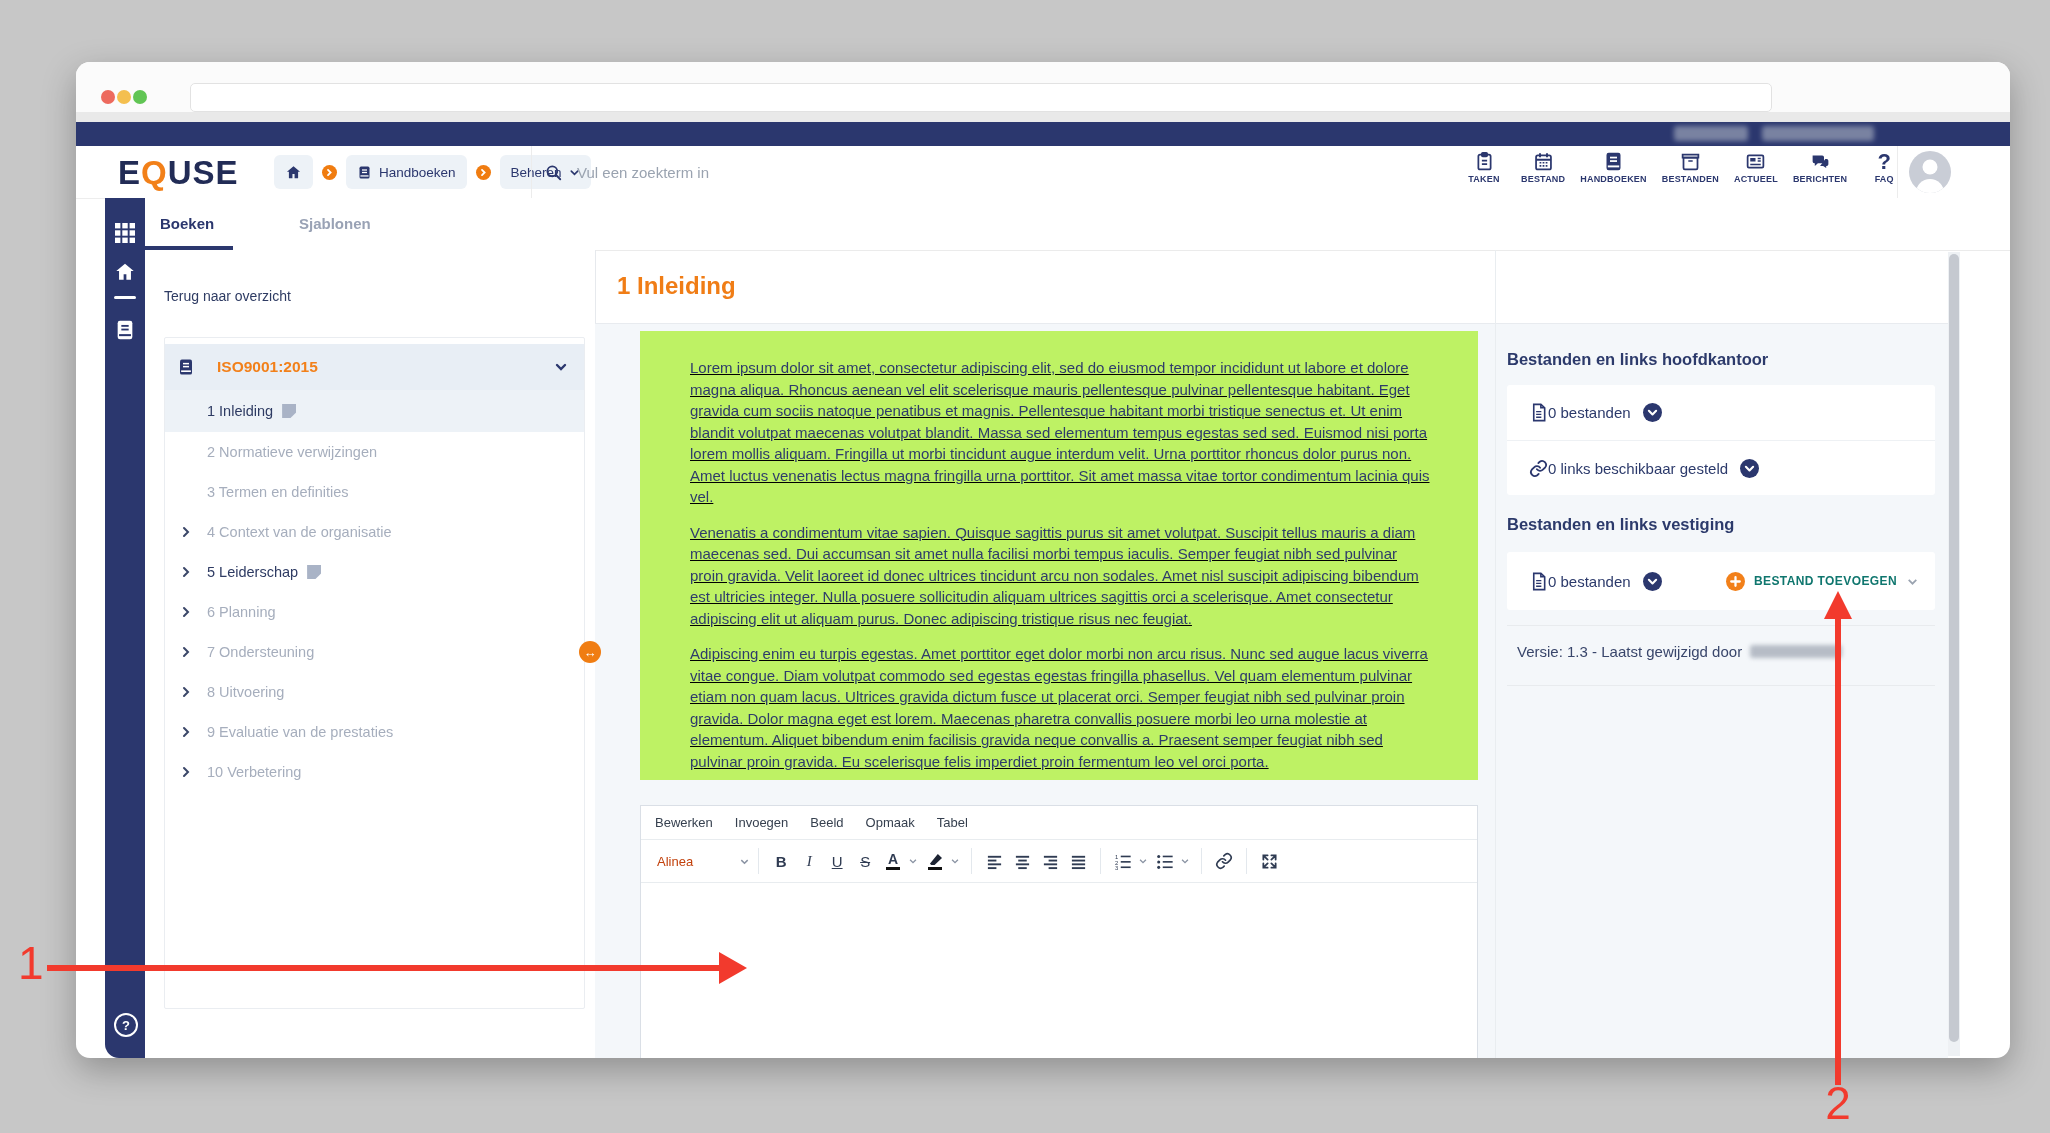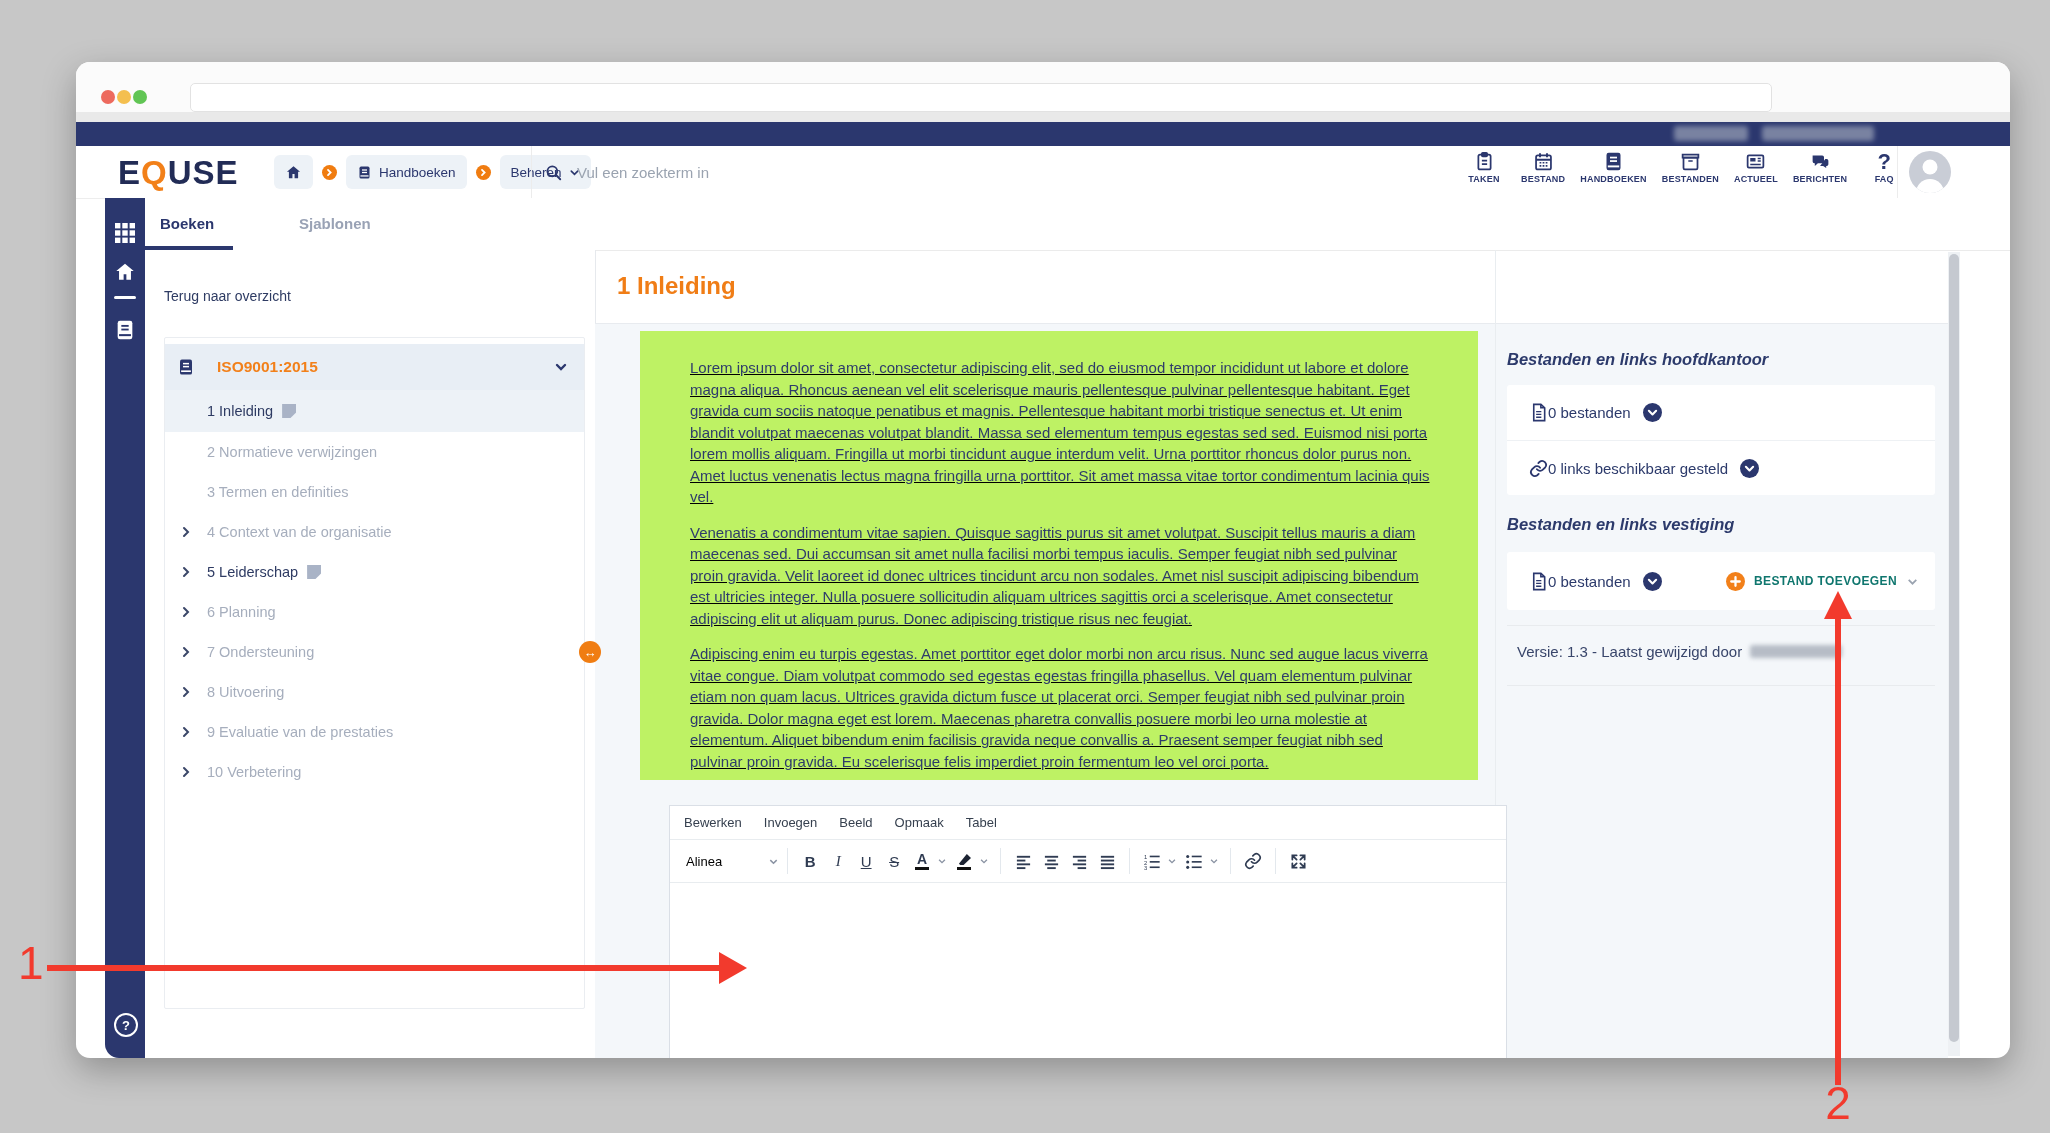--- a/index.html
+++ b/index.html
@@ -58,35 +58,35 @@
   .chev-right{color:#3a4668;}
   .handle{position:absolute;left:503px;top:579px;width:22px;height:22px;border-radius:50%;background:#f07d12;color:#fff;display:flex;align-items:center;justify-content:center;font-size:13px;font-weight:bold;z-index:5;}
   
   .main-title{position:absolute;left:541px;top:210px;font-size:24px;font-weight:bold;color:#f07d16;}
   .hdivider{position:absolute;left:519px;top:261px;width:1353px;height:1px;background:#e8ebef;}
   .lightbg{position:absolute;left:519px;top:262px;width:1353px;height:734px;background:#f4f7fa;}
   .vdivider{position:absolute;left:1419px;top:188px;width:1px;height:808px;background:#e9edf0;}
   .doc-card{position:absolute;left:564px;top:269px;width:838px;height:449px;background:#bef264;box-sizing:border-box;padding:26px 48px 0 50px;overflow:hidden;text-decoration:underline;}
   .doc-card p{margin:0 0 14px 0;font-size:15px;line-height:21.5px;color:#2e3c6a;}
   
-  .editor{position:absolute;left:593px;top:743px;width:838px;height:260px;background:#fff;border:1px solid #dadfe6;box-sizing:border-box;}
+  .editor{position:absolute;left:564px;top:743px;width:838px;height:260px;background:#fff;border:1px solid #dadfe6;box-sizing:border-box;}
   .emenu{height:33px;border-bottom:1px solid #e8ecef;display:flex;align-items:center;gap:22px;padding-left:14px;font-size:13px;color:#36404f;}
   .etoolbar{height:42px;border-bottom:1px solid #e8ecef;display:flex;align-items:center;padding-left:10px;color:#2f3b52;}
   .tbtn{display:flex;align-items:center;justify-content:center;min-width:26px;height:28px;margin:0 1px;font-size:15px;}
   .tbtn.b{font-weight:bold;}
   .tbtn.i{font-style:italic;font-family:"Liberation Serif",serif;}
   .tbtn.u{text-decoration:underline;}
   .tbtn.s{text-decoration:line-through;}
   .colorbtn{display:flex;flex-direction:column;align-items:center;line-height:13px;}
   .colorbar{width:14px;height:3px;background:#111;margin-top:1px;}
   .tsep{width:1px;height:26px;background:#e3e8ed;margin:0 8px;}
   .minichev{color:#8a93a3;margin:0 3px 0 1px;}
-  .alinea{display:flex;align-items:center;gap:46px;font-size:13px;color:#000000;padding-left:6px;}
-  
-  .rp-h{position:absolute;left:1431px;font-size:16.5px;font-weight:bold;color:#2c3a6b;font-style:italic;}
+  .alinea{display:flex;align-items:center;gap:46px;font-size:13px;color:#c2410c;padding-left:6px;}
+  
+  .rp-h{position:absolute;left:1431px;font-size:16.5px;font-weight:bold;color:#2c3a6b;}
   .rp-card{position:absolute;left:1431px;width:428px;background:#fff;border-radius:3px;}
   .rp-row{height:55px;display:flex;align-items:center;padding-left:22px;color:#2c3a6b;font-size:15px;}
   .rp-row .txt{margin-left:0;}
   .rp-row .acc{margin-left:12px;display:flex;}
   .rp-div{height:1px;background:#eef1f4;margin:0;}
   .addbtn{position:absolute;right:16px;top:0;height:58px;display:flex;align-items:center;gap:9px;}
   .addbtn .albl{font-size:12px;font-weight:bold;color:#0f766e;letter-spacing:.4px;}
   .panel-line{position:absolute;left:1431px;width:428px;height:1px;background:#e8ebee;}
   .version{position:absolute;left:1441px;top:581px;font-size:15px;color:#39466b;display:flex;align-items:center;gap:8px;}
   .nameblob{display:inline-block;width:92px;height:13px;background:#b6bcc6;border-radius:3px;filter:blur(2px);}

